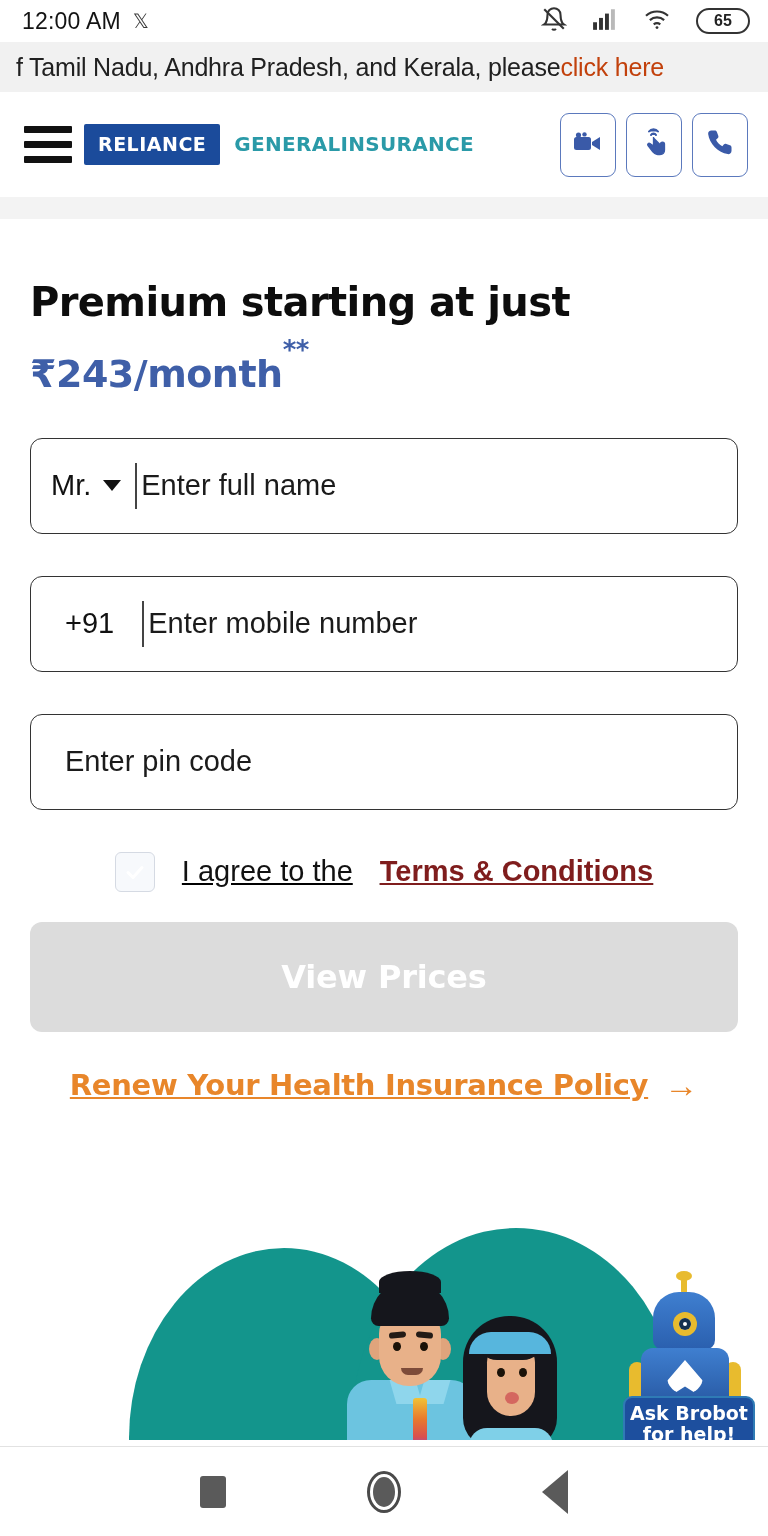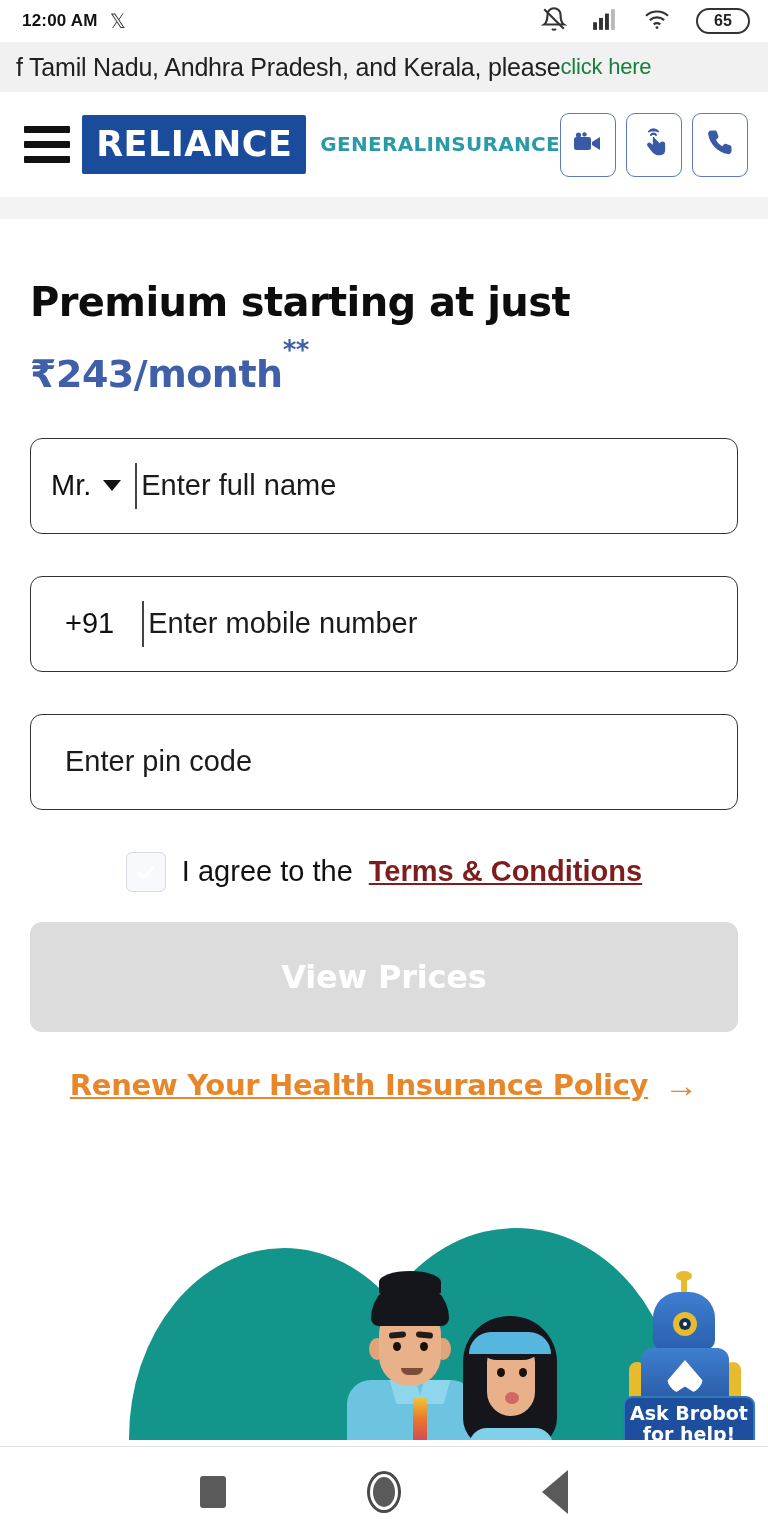--- a/index.html
+++ b/index.html
@@ -12,54 +12,54 @@
   }
 
   
   .statusbar{
     height:42px;width:768px;
     display:flex;align-items:center;justify-content:space-between;
     padding:0 18px 0 22px;
     background:#ffffff;
   }
   .sb-left{display:flex;align-items:center;gap:12px;}
-  .sb-time{font-size:17px;font-weight:bold;color:#131313;letter-spacing:.2px;}
+  .sb-time{font-size:23px;font-weight:normal;color:#131313;letter-spacing:.2px;}
   .sb-x{font-size:20px;color:#3a3a3a;line-height:1;}
   .sb-right{display:flex;align-items:center;gap:25px;}
   .battery{
     width:54px;height:26px;border:2.5px solid #333;border-radius:13px;
     display:flex;align-items:center;justify-content:center;
     font-size:16px;font-weight:bold;color:#222;
   }
 
   
   .notice{
     height:50px;width:768px;background:#f1f1f1;
     display:flex;align-items:center;
     padding-left:16px;
     overflow:hidden;white-space:nowrap;
   }
   .notice-text{font-size:25px;color:#202020;letter-spacing:-.2px;}
-  .notice-link{font-size:22px;color:#15803d;letter-spacing:-.2px;}
+  .notice-link{font-size:25px;color:#c2410c;letter-spacing:-.2px;}
 
   
   .siteheader{
     height:105px;width:768px;background:#fff;
     display:flex;align-items:center;
     padding:0 20px 0 24px;
   }
   .hamburger{display:flex;flex-direction:column;gap:8px;width:48px;cursor:pointer;}
   .hamburger span{display:block;height:7px;background:#111;border-radius:1px;}
   .logo-wrap{display:flex;align-items:center;gap:14px;margin-left:12px;}
   .logo-box{
     background:#1b4b9b;padding:9px 14px 10px;border-radius:2px;
     display:flex;align-items:center;justify-content:center;
   }
   .logo-word{
-    color:#fff;font-size:35px;font-weight:bold;letter-spacing:.5px;
+    color:#fff;font-size:19px;font-weight:bold;letter-spacing:.5px;
     position:relative;font-family:"DejaVu Sans",sans-serif;
   }
   .logo-tri{
     position:absolute;left:50.5%;bottom:2px;width:0;height:0;
     border-left:7px solid transparent;border-right:7px solid transparent;
     border-bottom:13px solid #e8452c;
   }
   .logo-sub{
     display:flex;flex-direction:row;line-height:1.05;
     font-size:20px;font-weight:bold;color:#2a9aa8;letter-spacing:.3px;
@@ -102,21 +102,21 @@
   .prefix-mobile{padding-left:34px;}
   .chev{width:0;height:0;border-left:9px solid transparent;border-right:9px solid transparent;border-top:11px solid #111;}
   .divider{width:2px;height:46px;background:#444;margin:0 0 0 14px;}
   .divider-mobile{margin-left:28px;}
   .placeholder{
     flex:1;padding-left:4px;font-size:29px;color:#1b1b1b;
   }
   .placeholder-solo{padding-left:34px;}
 
   .agree{
-    margin-top:42px;display:flex;align-items:center;justify-content:center;gap:16px;
+    margin-top:42px;display:flex;align-items:center;justify-content:center;gap:27px;text-decoration:underline;
   }
   .checkbox{
     width:40px;height:40px;border:1.5px solid #d5dae3;border-radius:6px;
     background:#f7f9fc;display:flex;align-items:center;justify-content:center;
     cursor:pointer;flex:none;
   }
   .checkbox svg{stroke:#ffffff;}
   .agree-text{font-size:29px;color:#111;}
   .agree-link{font-size:29px;color:#7f1d1d;font-weight:bold;text-decoration:underline;cursor:pointer;}
 

